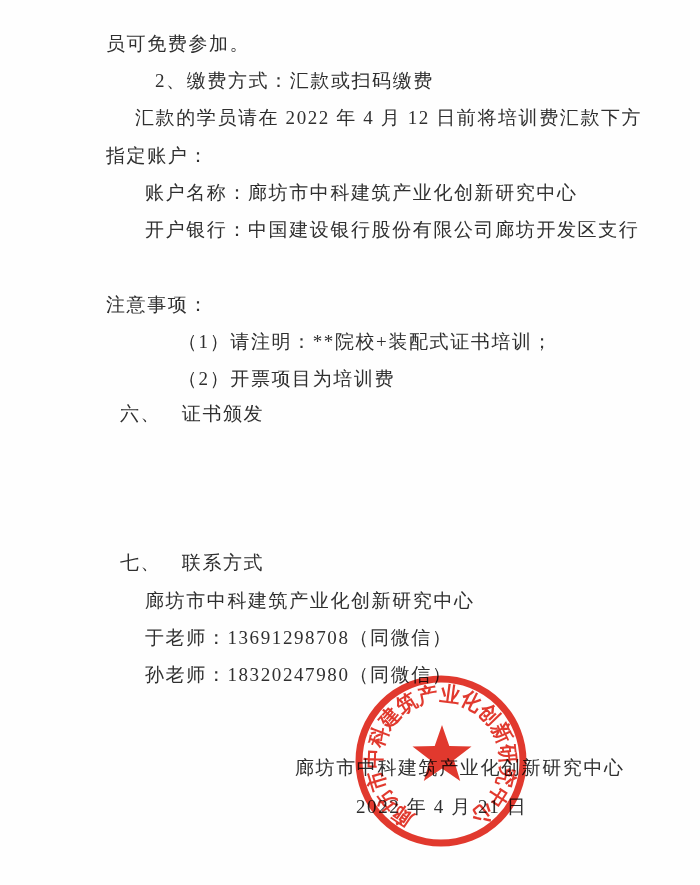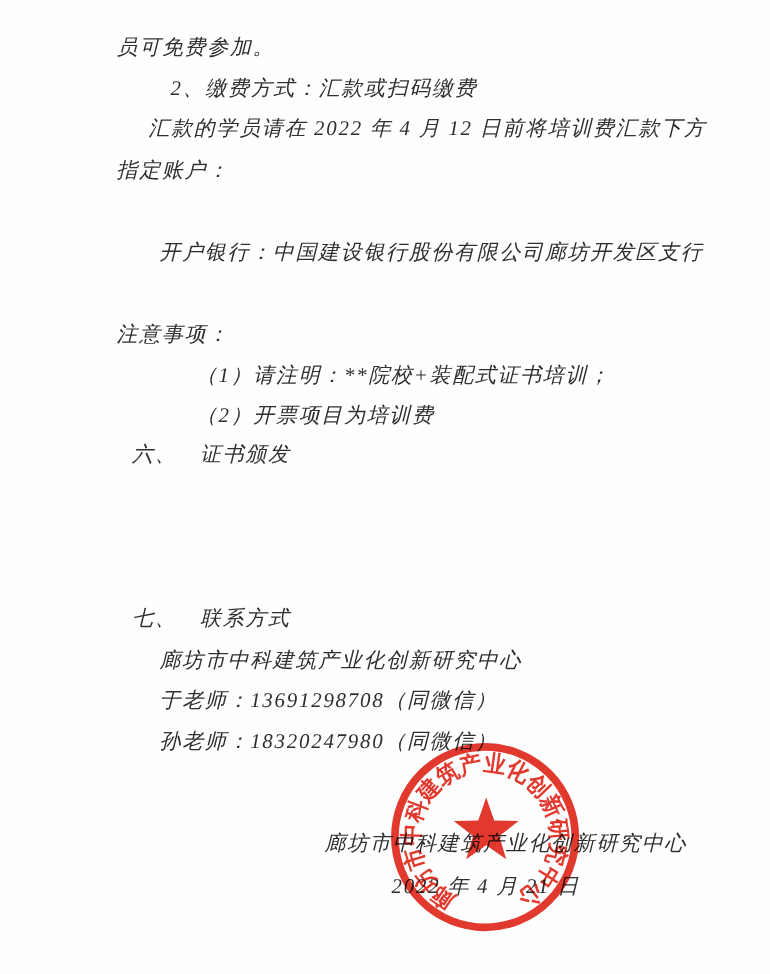--- a/index.html
+++ b/index.html
@@ -11,21 +11,20 @@
     font-family: "Liberation Serif", "DejaVu Serif", serif;
     color: #2f2f2f;
     overflow: hidden;
   }
   .line {
     position: absolute;
     font-size: 19px;
     letter-spacing: 1.6px;
     white-space: nowrap;
     line-height: 22px;
-    font-style: italic;
   }
   .seal {
     position: absolute;
     left: 352px;
     top: 672px;
     mix-blend-mode: multiply;
     opacity: 0.93;
   }
   .seal text {
     font-family: "Liberation Serif", "DejaVu Serif", serif;
@@ -34,20 +33,21 @@
 </style>
 </head>
 <body>
 
 <div class="page">
 
   <div class="line" style="left:106px; top:33px">员可免费参加。</div>
   <div class="line" style="left:155px; top:70px">2、缴费方式：汇款或扫码缴费</div>
   <div class="line" style="left:135px; top:107px">汇款的学员请在 2022 年 4 月 12 日前将培训费汇款下方</div>
   <div class="line" style="left:106px; top:145px">指定账户：</div>
+  <div class="line" style="left:145px; top:182px">账户名称：廊坊市中科建筑产业化创新研究中心</div>
   <div class="line" style="left:145px; top:219px">开户银行：中国建设银行股份有限公司廊坊开发区支行</div>
   <div class="line" style="left:106px; top:294px">注意事项：</div>
   <div class="line" style="left:178px; top:331px">（1）请注明：**院校+装配式证书培训；</div>
   <div class="line" style="left:178px; top:368px">（2）开票项目为培训费</div>
   <div class="line" style="left:120px; top:403px">六、　证书颁发</div>
   <div class="line" style="left:120px; top:552px">七、　联系方式</div>
   <div class="line" style="left:145px; top:590px">廊坊市中科建筑产业化创新研究中心</div>
   <div class="line" style="left:145px; top:627px">于老师：13691298708（同微信）</div>
   <div class="line" style="left:145px; top:664px">孙老师：18320247980（同微信）</div>
 

